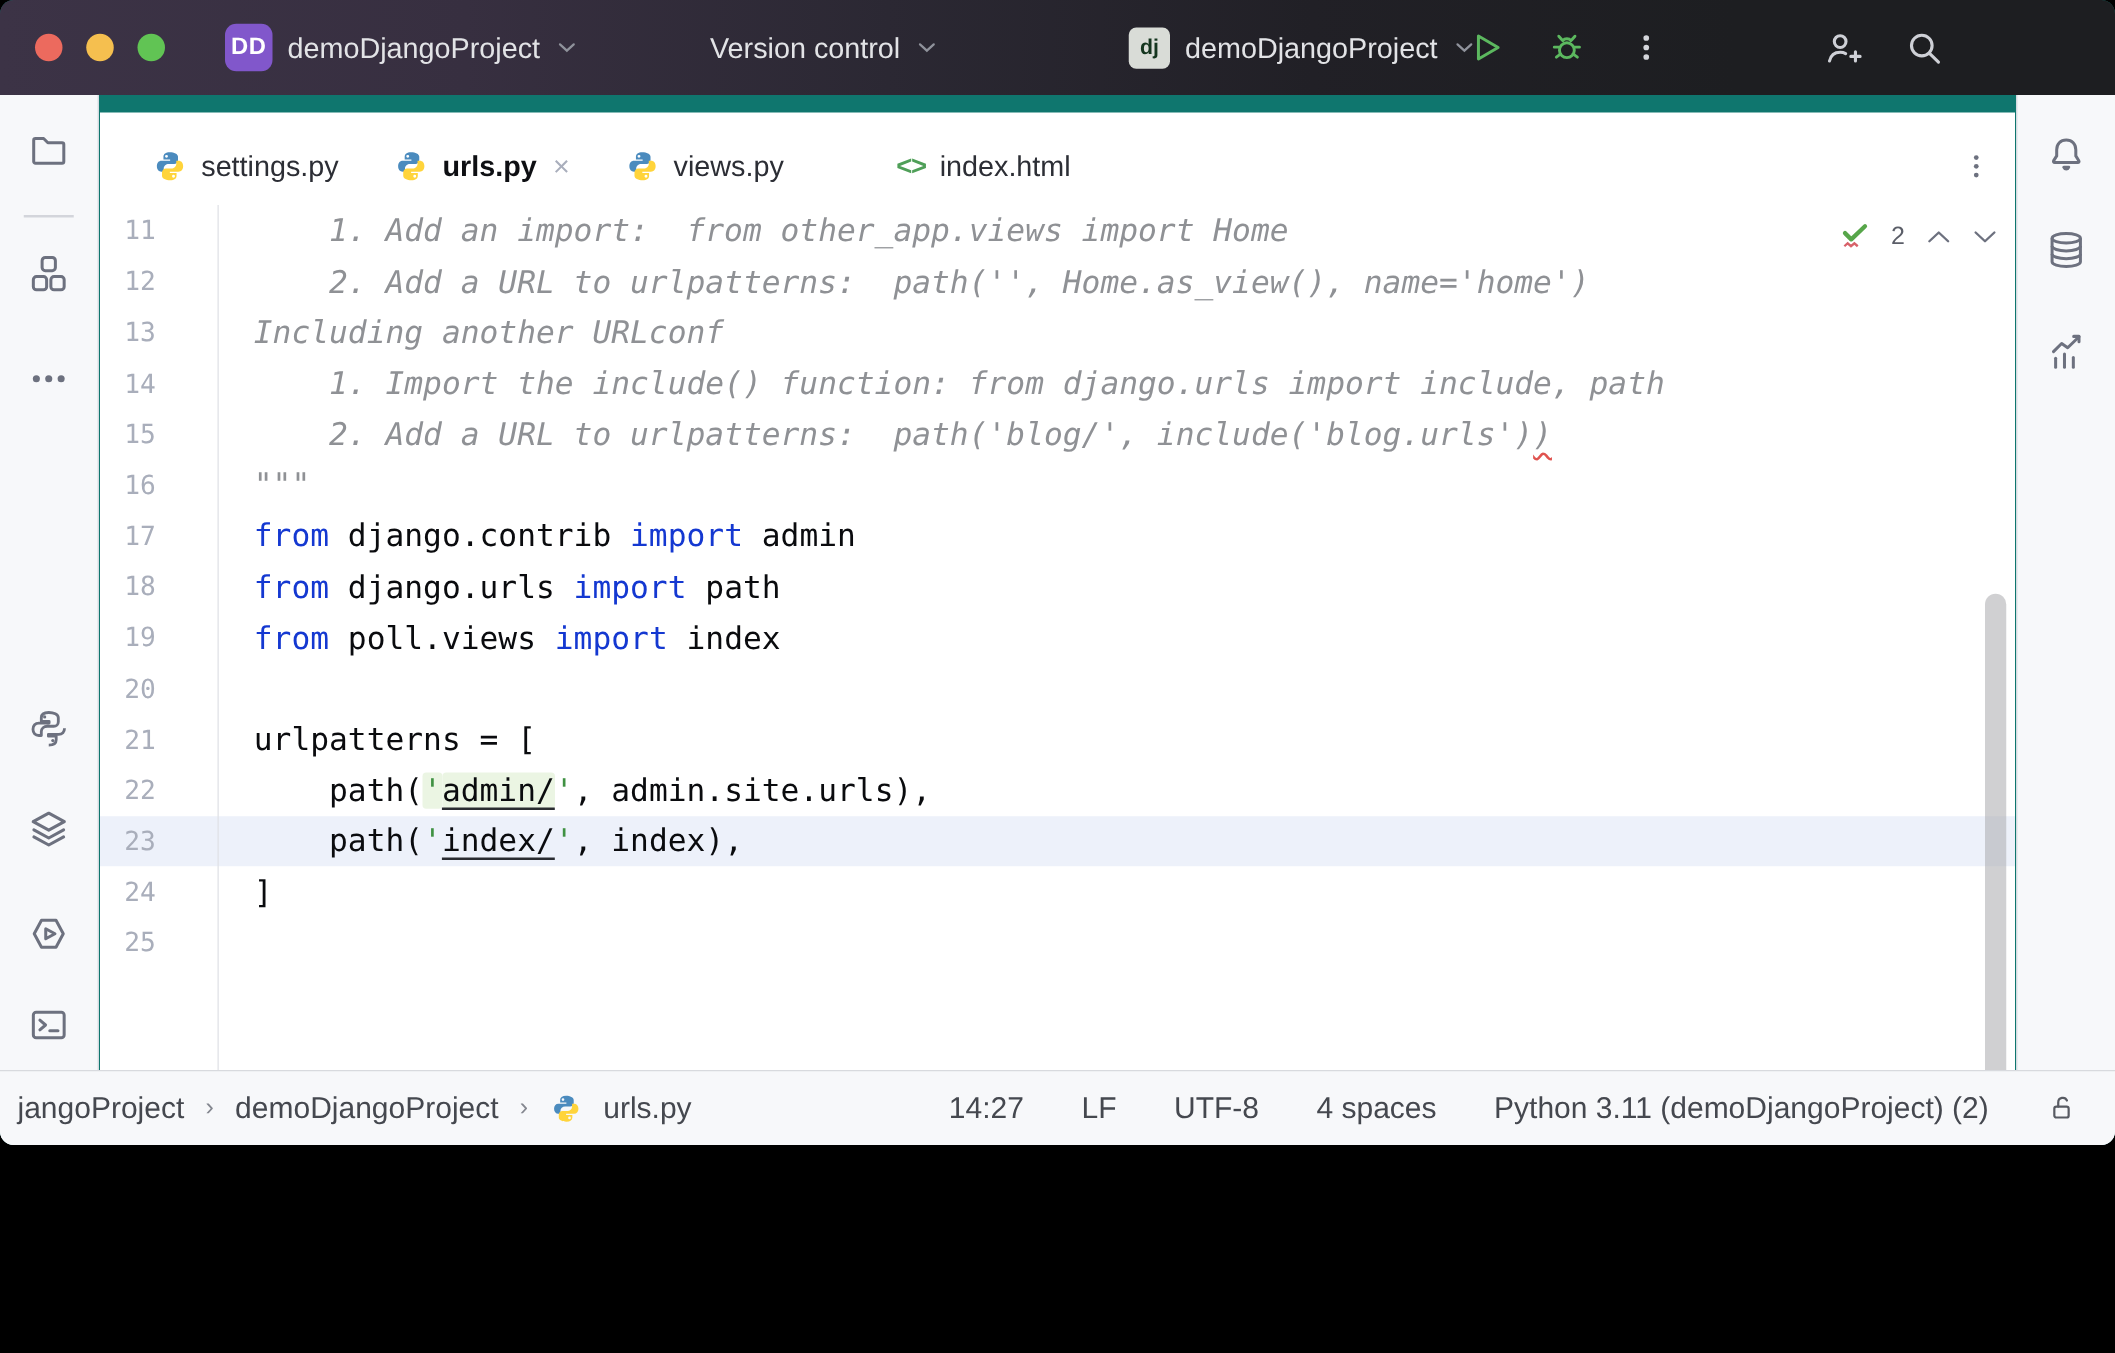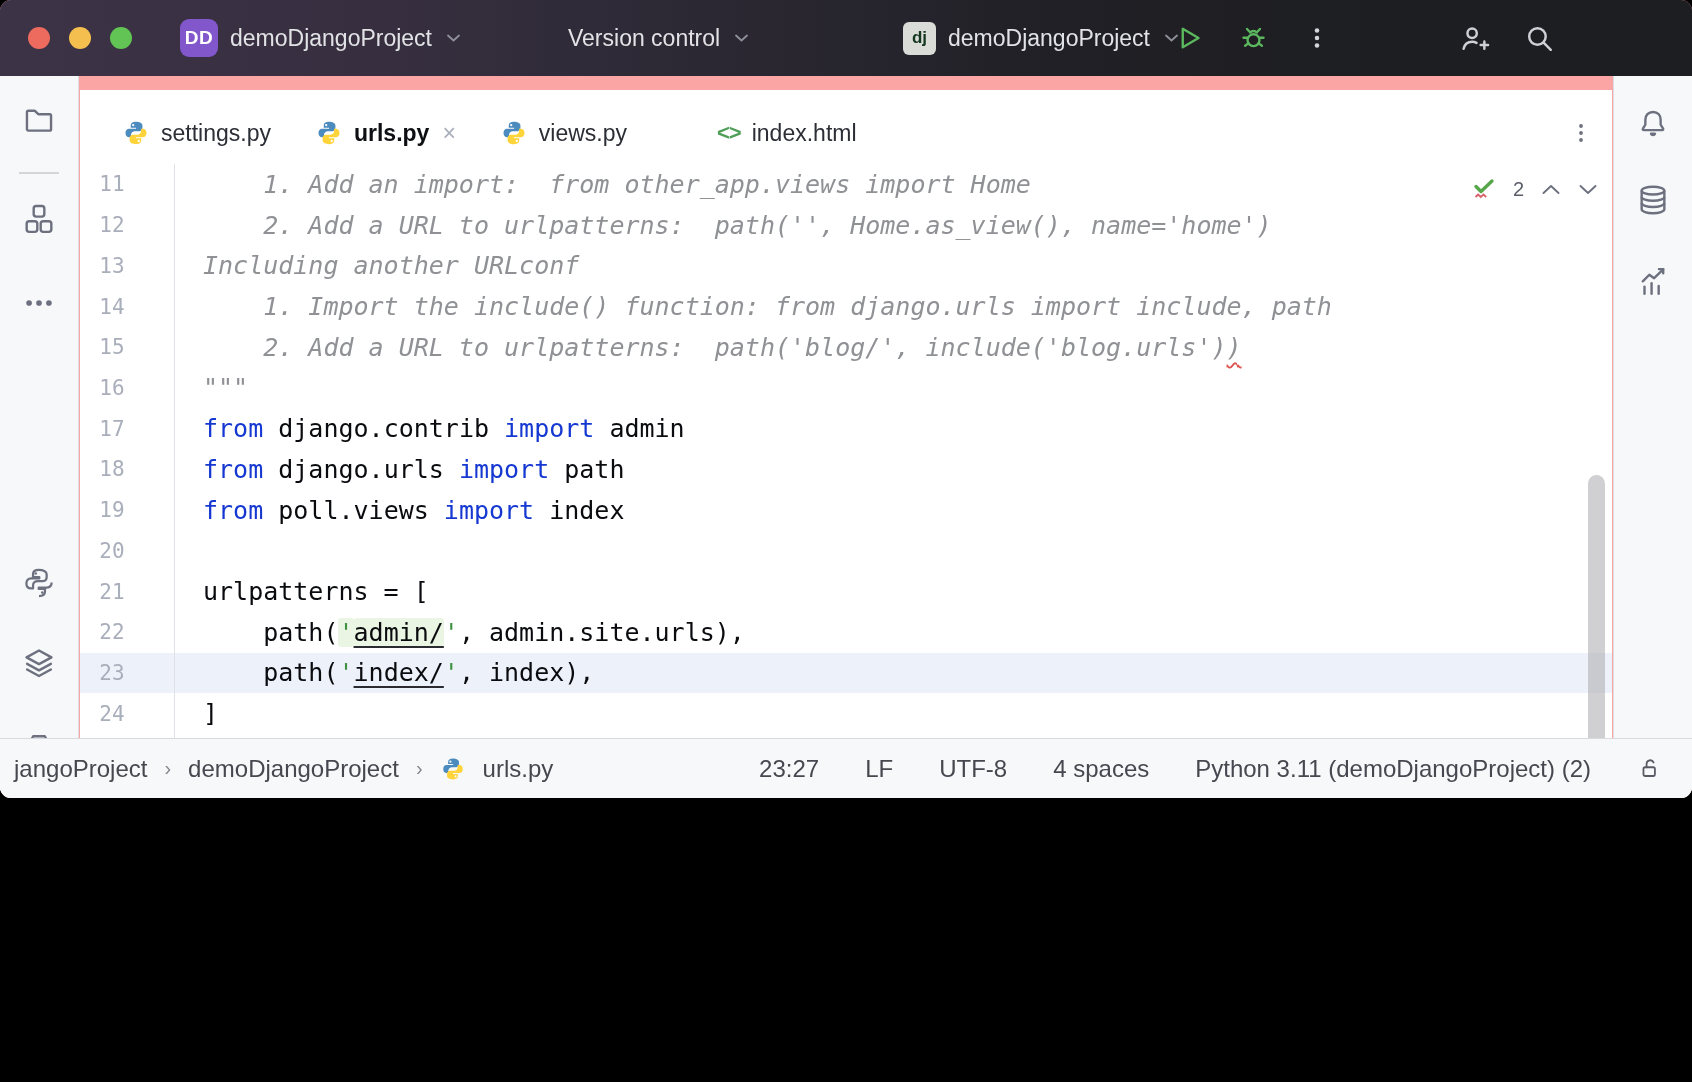--- a/index.html
+++ b/index.html
@@ -1,18 +1,18 @@
 <!DOCTYPE html>
 <html><head>
 <meta charset="utf-8">
 <style>
   html,body{margin:0;padding:0;background:#000;}
   *{box-sizing:border-box;}
-  .window{position:relative;width:1692px;height:798px;border-radius:11px;overflow:hidden;
-    background:#fca5a5;font-family:"Liberation Sans","DejaVu Sans",sans-serif;}
+  .window{position:relative;width:1692px;height:916px;border-radius:11px;overflow:hidden;
+    background:#0f766e;font-family:"Liberation Sans","DejaVu Sans",sans-serif;}
 
   
   .titlebar{position:absolute;top:0;left:0;right:0;height:76px;
     background:linear-gradient(90deg,#3c3346 0%,#372f40 22%,#2b2833 42%,#212026 62%,#1d1e21 82%,#1d1e21 100%);}
   .traffic{position:absolute;left:28px;top:27px;display:flex;gap:19px;}
   .tl{width:22px;height:22px;border-radius:50%;}
   .tl.red{background:#ec6a5e;}.tl.yellow{background:#f5bf4f;}.tl.green{background:#61c454;}
   .tb-group{position:absolute;top:0;height:76px;display:flex;align-items:center;gap:12px;color:#e2e3e6;font-size:23px;}
   .badge-dd{width:38px;height:38px;border-radius:9px;background:#8157cb;color:#fff;font-weight:700;font-size:19px;
     display:flex;align-items:center;justify-content:center;letter-spacing:.5px;}
@@ -381,21 +381,21 @@
       <span class="crumb-sep">›</span>
       <span>
         <svg width="26" height="26" viewBox="0 0 24 24">
             <path fill="#4b8bbe" d="M11.9 2.4c-2.9 0-4.4 1.2-4.4 3.1v1.9h4.6v.9H6.2c-2 0-3.2 1.5-3.2 3.7s1.2 3.7 3.2 3.7h1.5v-2.2c0-1.8 1.6-3.1 3.4-3.1h3.7c1.5 0 2.7-1.2 2.7-2.7V5.5c0-1.9-2.7-3.1-5.6-3.1zM9.6 4.2a1 1 0 110 2 1 1 0 010-2z"></path>
             <path fill="#ffd43b" d="M12.1 21.6c2.9 0 4.4-1.2 4.4-3.1v-1.9h-4.6v-.9h5.9c2 0 3.2-1.5 3.2-3.7s-1.2-3.7-3.2-3.7h-1.5v2.2c0 1.8-1.6 3.1-3.4 3.1h-3.7c-1.5 0-2.7 1.2-2.7 2.7v2.2c0 1.9 2.7 3.1 5.6 3.1zm2.3-1.8a1 1 0 110-2 1 1 0 010 2z"></path>
           </svg>
       </span>
       <span>urls.py</span>
     </div>
     <div class="sb-items">
-      <span class="sb-item">23:27</span>
+      <span class="sb-item">14:27</span>
       <span class="sb-item">LF</span>
       <span class="sb-item">UTF-8</span>
       <span class="sb-item">4 spaces</span>
       <span class="sb-item">Python 3.11 (demoDjangoProject) (2)</span>
       <span>
         <svg width="25" height="25" viewBox="0 0 24 24" fill="none" stroke="#585b63" stroke-width="1.7" stroke-linecap="round">
           <rect x="6.2" y="10.8" width="11" height="8.4" rx="1.6"></rect>
           <path d="M9.2 10.8V7.6a3.5 3.5 0 016.7-1.4"></path>
         </svg>
       </span>

